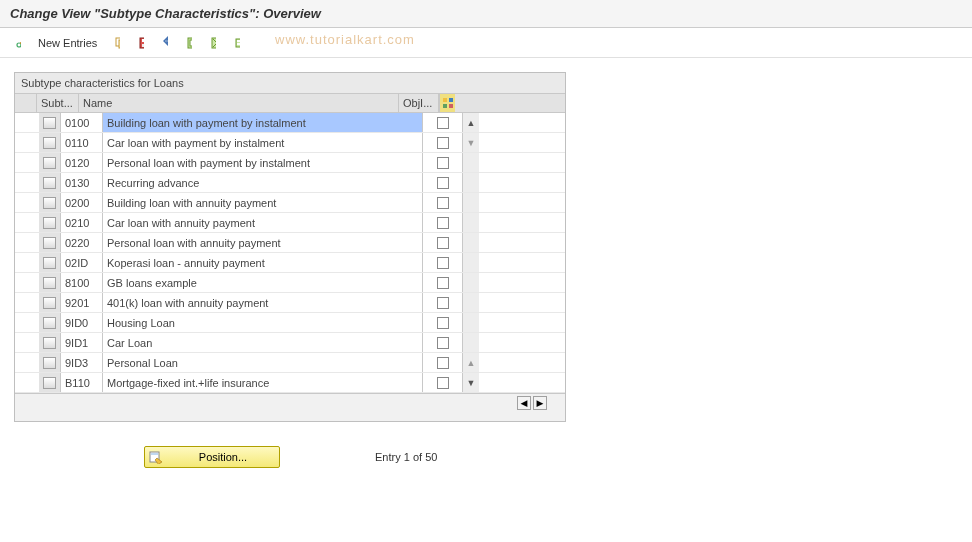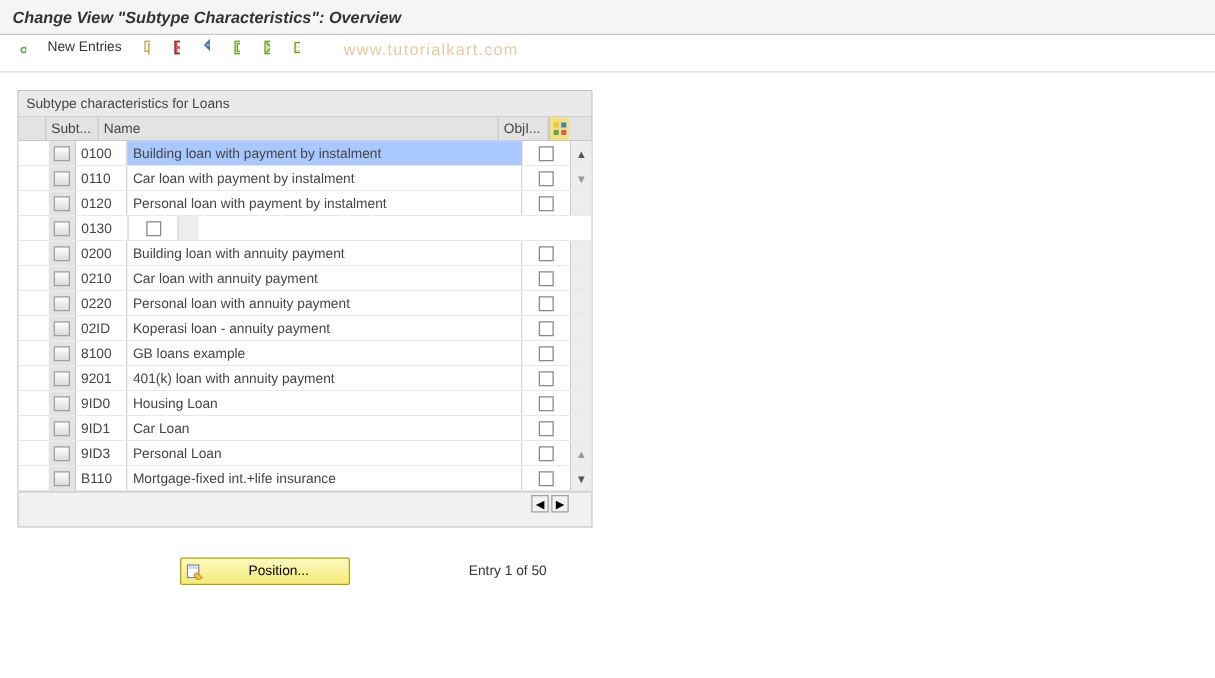--- a/index.html
+++ b/index.html
@@ -21,21 +21,21 @@
     font-size: 13px;
     font-weight: bold;
     font-style: italic;
     color: #333;
   }
   .toolbar {
     height: 30px;
     background: #fff;
     border-bottom: 1px solid #e0e0e0;
     display: flex;
-    align-items: flex-start;
+    align-items: center;
     padding: 0 8px;
     gap: 4px;
   }
   .toolbar-btn {
     width: 20px;
     height: 20px;
     border: 1px solid transparent;
     background: transparent;
     display: inline-flex;
     align-items: center;
@@ -61,21 +61,21 @@
     font-family: Liberation Sans, sans-serif;
     letter-spacing: 1px;
     pointer-events: none;
     z-index: 5;
   }
   .content {
     padding: 14px;
   }
   .grid-frame {
     border: 1px solid #bfbfbf;
-    width: 460px;
+    width: 552px;
     background: #f7f7f7;
   }
   .grid-title {
     padding: 4px 6px;
     background: #eaeaea;
     border-bottom: 1px solid #c8c8c8;
     font-size: 11px;
     color: #454545;
   }
   .grid-head {
@@ -305,20 +305,21 @@
           <div class="col col-obji">
             <div class="obji-check"></div>
           </div>
           <div class="col col-vsb vsb-cell" style="opacity: 1; background: rgb(237, 237, 237);"></div>
         </div>
         <div class="grid-row">
           <div class="col col-sel">
             <div class="sel-handle"></div>
           </div>
           <div class="col col-subt">0130</div>
+          <div class="col col-name">Recurring advance</div>
           <div class="col col-obji">
             <div class="obji-check"></div>
           </div>
           <div class="col col-vsb vsb-cell" style="opacity: 1; background: rgb(237, 237, 237);"></div>
         </div>
         <div class="grid-row">
           <div class="col col-sel">
             <div class="sel-handle"></div>
           </div>
           <div class="col col-subt">0200</div>

